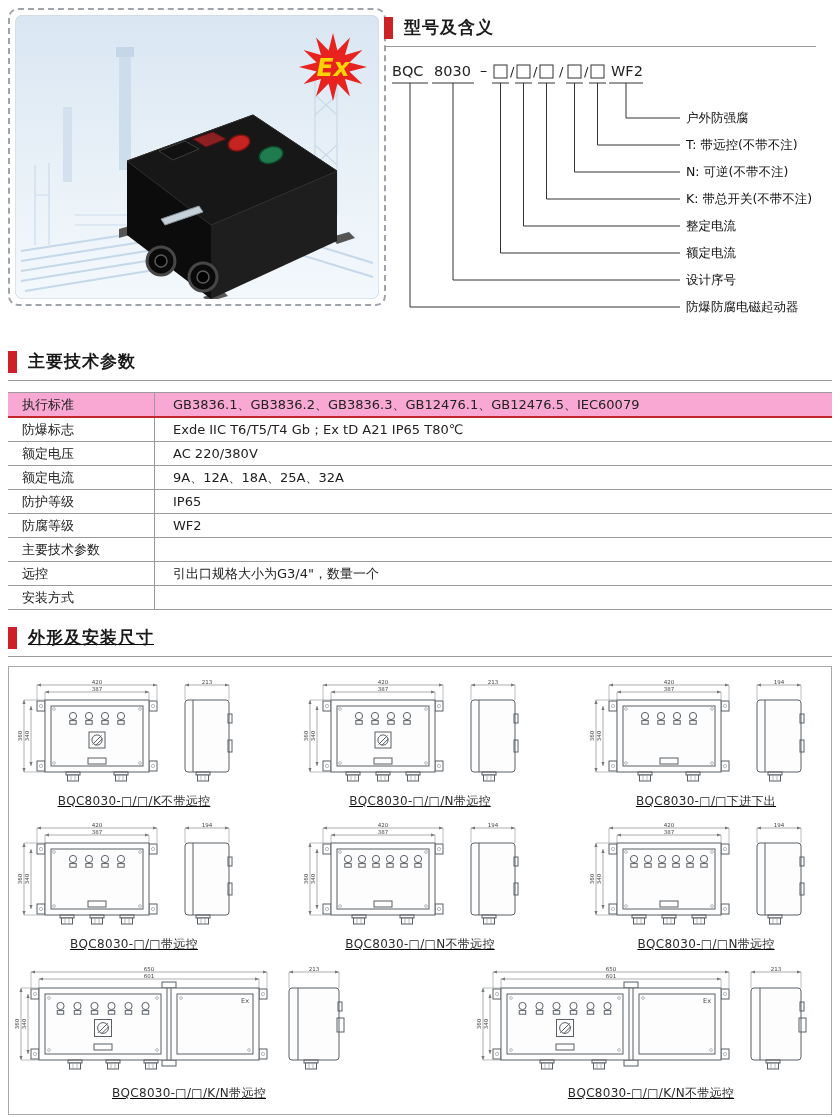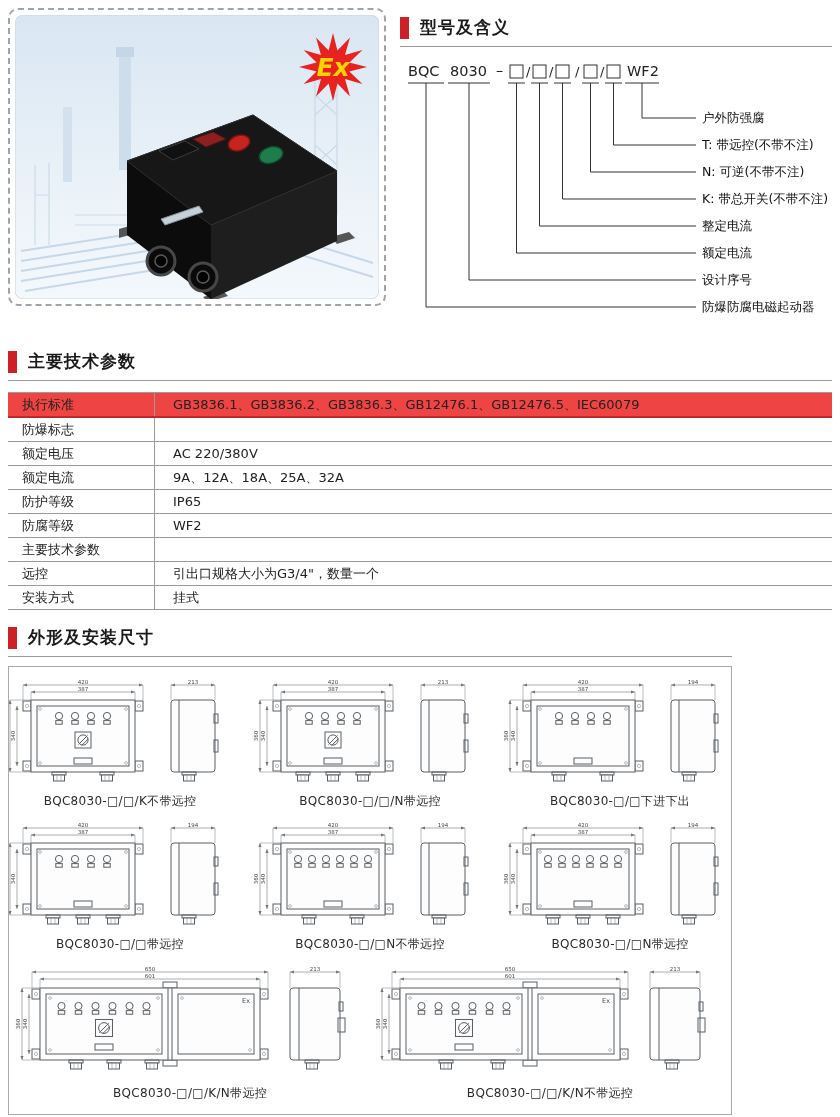--- a/index.html
+++ b/index.html
@@ -10,40 +10,40 @@
   .sec-header{display:flex;align-items:center;border-bottom:1px solid #9b9b9b;padding-bottom:7px;}
   .red-bar{width:9px;height:22px;background:#cc2127;margin-right:11px;flex:0 0 auto;}
   .sec-title{font-size:17px;font-weight:bold;color:#1a1a1a;margin:0;letter-spacing:1px;}
 
   
   .photo-frame{position:absolute;left:8px;top:8px;width:364px;height:284px;
                border:2px dashed #9fa4aa;border-radius:10px;padding:5px;background:#fff;}
   .photo-frame svg{display:block;border-radius:7px;}
 
   
-  .model-sec{position:absolute;left:400px;top:16px;width:432px;}
+  .model-sec{position:absolute;left:384px;top:16px;width:432px;}
   .model-svg{margin-top:9px;display:block;}
   .code{font-size:14.5px;fill:#222;}
   .slash{font-size:13px;fill:#222;}
   .mline{stroke:#333;stroke-width:1;fill:none;}
   .mlabel{font-size:12.5px;fill:#111;}
 
   
   .params-sec{position:absolute;left:8px;top:350px;width:824px;}
   .p-table{margin-top:11px;border-top:1px solid #9b9b9b;}
   .p-row{display:flex;height:23px;line-height:23px;border-bottom:1px solid #9b9b9b;
          font-size:13px;color:#222;}
-  .p-row.first{background:#ef4444;border-bottom:2px solid #c3272b;}
+  .p-row.first{background:#f9a8d4;border-bottom:2px solid #c3272b;}
   .p-label{width:132px;padding-left:14px;border-right:1px solid #9b9b9b;flex:0 0 auto;}
   .p-value{flex:1;padding-left:18px;white-space:nowrap;overflow:hidden;}
 
   
-  .dims-sec{position:absolute;left:8px;top:626px;width:724px;}
+  .dims-sec{position:absolute;left:8px;top:626px;width:824px;text-decoration:underline;}
   .draw-panel{margin-top:9px;border:1px solid #a9a9a9;height:447px;overflow:hidden;background:#fff;}
-  .draw-row{display:flex;justify-content:center;align-items:flex-start;margin-top:9px;}
+  .draw-row{display:flex;justify-content:space-between;align-items:flex-start;margin-top:9px;}
   .draw-unit{text-align:center;}
   .caption{font-size:12px;color:#2b2b2b;margin-top:1px;letter-spacing:.3px;}
   .ln{stroke:#5a6066;stroke-width:1;fill:none;}
   .lnf{stroke:#5a6066;stroke-width:1;fill:#fdfdfd;}
   .th{stroke:#8a9096;stroke-width:.6;fill:none;}
   .dim{stroke:#777;stroke-width:.6;fill:none;}
   .ah{fill:#777;}
   .dimtxt{font-size:5.5px;fill:#444;}
   .extxt{font-size:6.5px;fill:#444;}
 </style>
@@ -176,20 +176,21 @@
       <span class="red-bar"></span>
       <h2 class="sec-title">主要技术参数</h2>
     </div>
     <div class="p-table">
       <div class="p-row first">
         <div class="p-label">执行标准</div>
         <div class="p-value">GB3836.1、GB3836.2、GB3836.3、GB12476.1、GB12476.5、IEC60079</div>
       </div>
       <div class="p-row">
         <div class="p-label">防爆标志</div>
+        <div class="p-value">Exde IIC T6/T5/T4 Gb；Ex tD A21 IP65 T80℃</div>
       </div>
       <div class="p-row">
         <div class="p-label">额定电压</div>
         <div class="p-value">AC 220/380V</div>
       </div>
       <div class="p-row">
         <div class="p-label">额定电流</div>
         <div class="p-value">9A、12A、18A、25A、32A</div>
       </div>
       <div class="p-row">
@@ -202,21 +203,20 @@
       </div>
       <div class="p-row">
         <div class="p-label">主要技术参数</div>
       </div>
       <div class="p-row">
         <div class="p-label">远控</div>
         <div class="p-value">引出口规格大小为G3/4"，数量一个</div>
       </div>
       <div class="p-row">
         <div class="p-label">安装方式</div>
-        <div class="p-value">挂式</div>
       </div>
     </div>
   </div>
 
   <div class="dims-sec">
     <div class="sec-header">
       <span class="red-bar"></span>
       <h2 class="sec-title">外形及安装尺寸</h2>
     </div>
     <div class="draw-panel" id="drawings">

